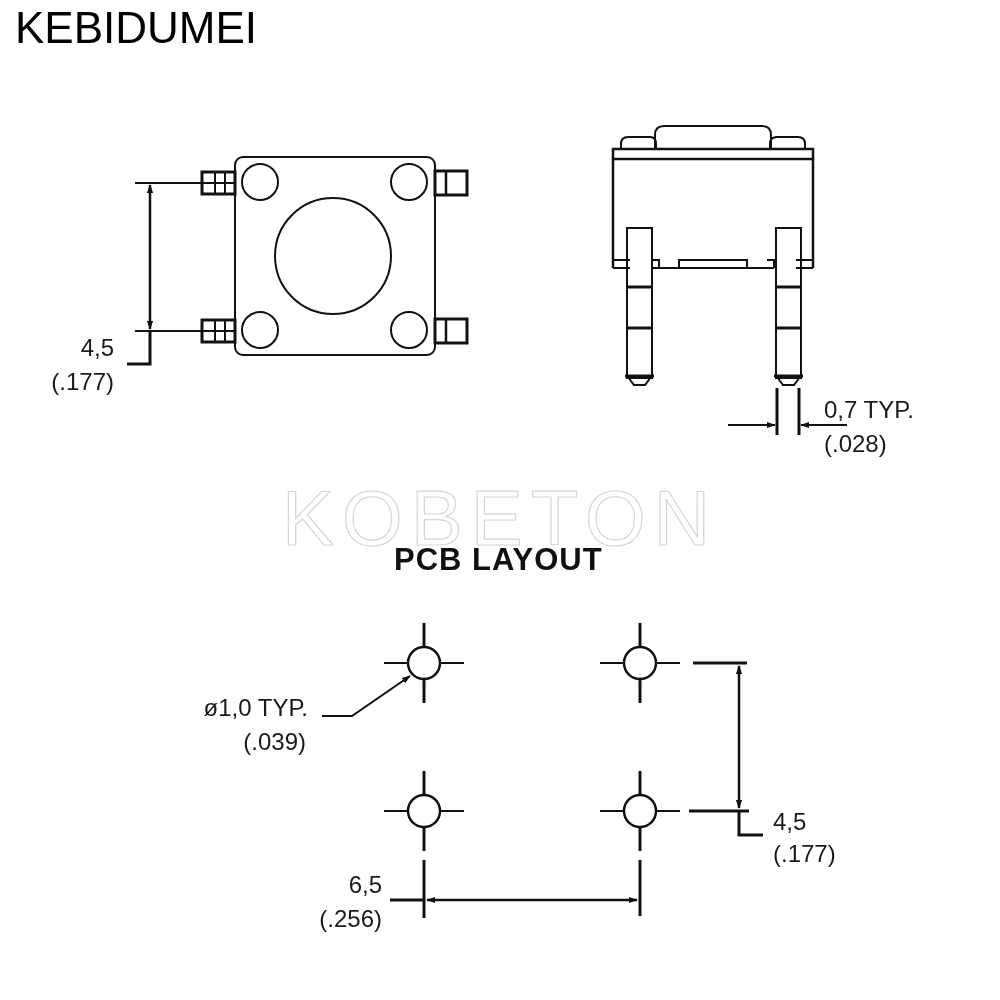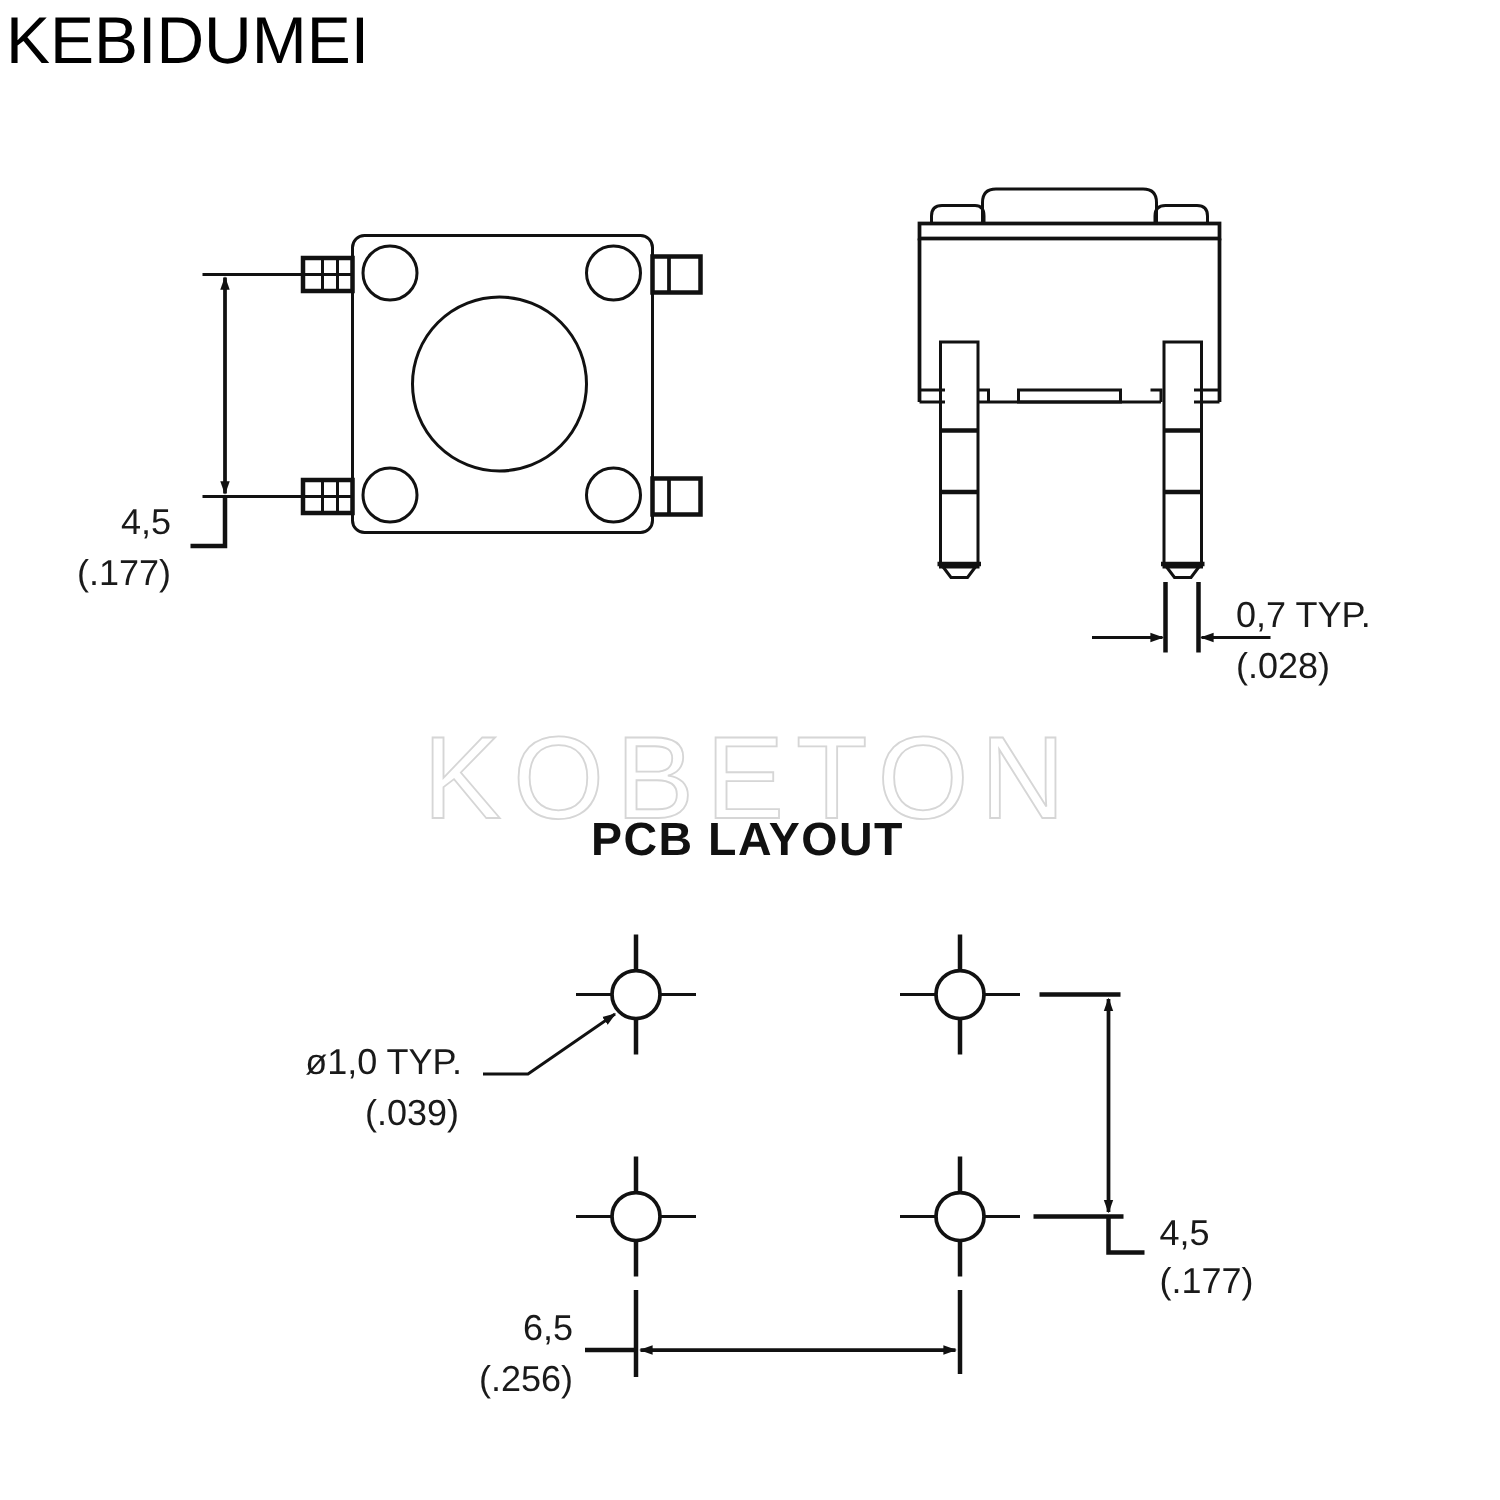--- a/index.html
+++ b/index.html
@@ -1,18 +1,18 @@
 <!DOCTYPE html>
 <html><head>
   <meta charset="utf-8">
   <style>
     html, body { margin: 0; padding: 0; background: #ffffff; }
     body { width: 1000px; height: 1000px; position: relative; overflow: hidden; }
     .brand {
-      position: absolute; left: 4px; top: 2px;
+      position: absolute; left: 15px; top: 2px;
       font-family: "Liberation Sans", sans-serif;
       font-size: 44px; color: #000; letter-spacing: 0px;
       line-height: 52px;
     }
     svg.drawing { position: absolute; left: 0; top: 0; }
     .dim { font-family: "Liberation Sans", sans-serif; font-size: 24px; fill: #1a1a1a; }
     .title { font-family: "Liberation Sans", sans-serif; font-size: 31px; font-weight: bold; fill: #111; letter-spacing: 1px; }
     .wm { font-family: "Liberation Sans", sans-serif; font-size: 78px; fill: none; stroke: #d6d6d6; stroke-width: 1.2; letter-spacing: 8px; }
     .ln { stroke: #111; fill: none; }
   </style>

